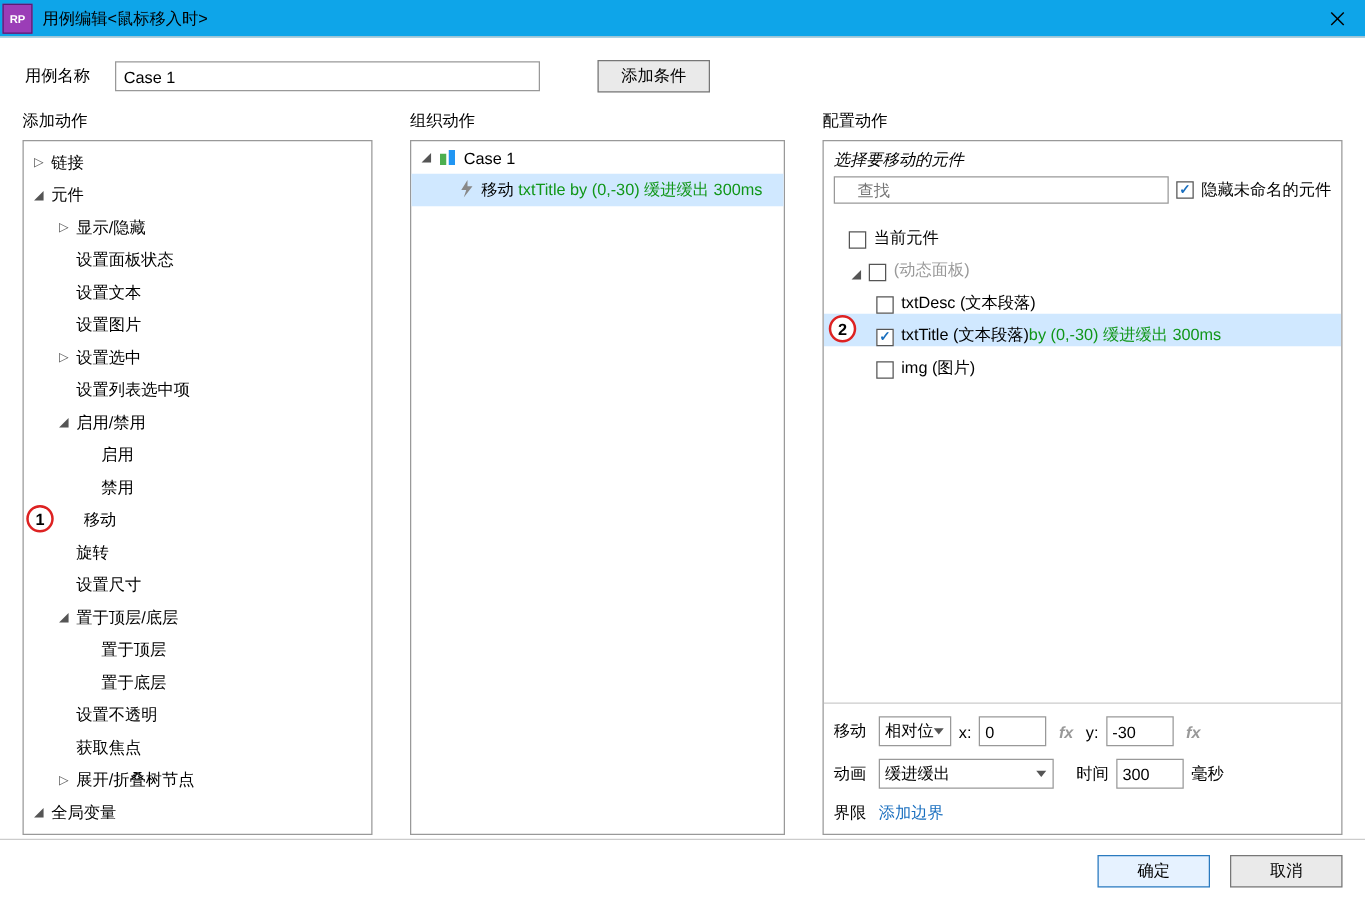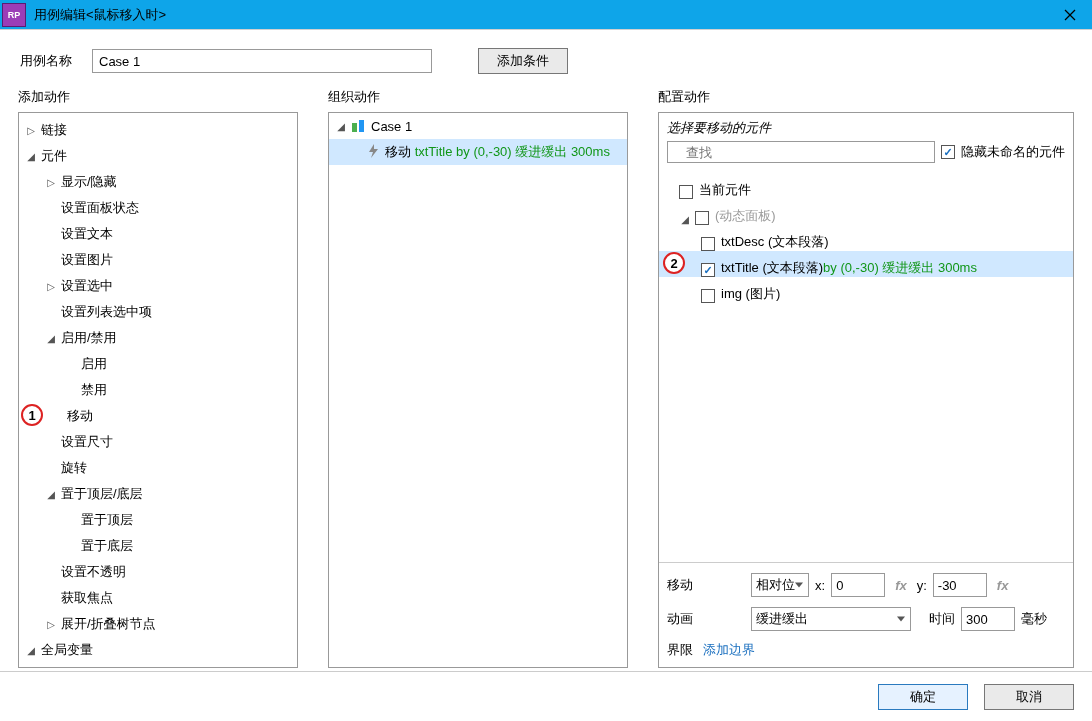--- a/index.html
+++ b/index.html
@@ -41,21 +41,21 @@
 .chk { width: 14px; height: 14px; border: 1px solid #555; display: inline-flex; align-items: center; justify-content: center; background: #fff; font-size: 11px; line-height: 1; }
 .chk.checked::after { content: "✓"; color: #1a6fbf; font-weight: bold; }
 .widget-tree { flex: 1; border: 0; padding: 4px 0; position: relative; overflow: auto; }
 .widget-row { height: 26px; display: flex; align-items: flex-end; padding-left: 10px; white-space: nowrap; cursor: pointer; }
 .widget-row.sel { background: #d0e8ff; }
 .widget-row .chk { margin-right: 6px; }
 .callout { position: absolute; width: 22px; height: 22px; border-radius: 50%; border: 2px solid #d22; color: #000; font-weight: bold; display: flex; align-items: center; justify-content: center; font-size: 13px; background: #fff; z-index: 5; pointer-events: none; }
 .config-rows { border-top: 1px solid #ccc; padding: 10px 8px 8px 8px; display: flex; flex-direction: column; gap: 10px; position: relative; }
 .cfg-row { display: flex; align-items: center; gap: 6px; }
 .cfg-row label { min-width: 30px; }
-.select { height: 24px; border: 1px solid #999; background: #fff; padding: 0 4px; display: inline-flex; align-items: center; position: relative; margin-left: 48px; }
+.select { height: 24px; border: 1px solid #999; background: #fff; padding: 0 4px; display: inline-flex; align-items: center; position: relative; }
 .select::after { content: ""; position: absolute; right: 5px; top: 50%; width: 0; height: 0; border-left: 4px solid transparent; border-right: 4px solid transparent; border-top: 5px solid #555; transform: translateY(-50%); }
 .numin { height: 24px; width: 54px; border: 1px solid #999; padding: 0 4px; }
 .fx { font-style: italic; color: #999; font-weight: bold; padding: 0 4px; cursor: pointer; }
 .link { color: #1a6fbf; cursor: pointer; }
 .footer { position: absolute; bottom: 0; right: 0; left: 0; height: 50px; border-top: 1px solid #ccc; display: flex; align-items: center; justify-content: flex-end; padding-right: 18px; gap: 16px; background: #fff; }
 .footer .btn { width: 90px; }
 </style>
 </head>
 <body>
 
@@ -139,26 +139,26 @@
             <span>禁用</span>
           </div>
           <div class="tree-item" style="position: relative;">
             <span class="spacer" style="width: 20px;"></span>
             <span class="toggle"></span>
             <span style="margin-left: 6px;">移动</span>
           </div>
           <div class="tree-item">
             <span class="spacer" style="width: 20px;"></span>
             <span class="toggle"></span>
+            <span>旋转</span>
+          </div>
+          <div class="tree-item">
+            <span class="spacer" style="width: 20px;"></span>
+            <span class="toggle"></span>
             <span>设置尺寸</span>
-          </div>
-          <div class="tree-item">
-            <span class="spacer" style="width: 20px;"></span>
-            <span class="toggle"></span>
-            <span>旋转</span>
           </div>
           <div class="tree-item">
             <span class="spacer" style="width: 20px;"></span>
             <span class="toggle">◢</span>
             <span>置于顶层/底层</span>
           </div>
           <div class="tree-item">
             <span class="spacer" style="width: 40px;"></span>
             <span class="toggle"></span>
             <span>置于顶层</span>
@@ -271,21 +271,21 @@
             <span>x:</span>
             <input class="numin" value="0" style="">
             <span class="fx">fx</span>
             <span>y:</span>
             <input class="numin" value="-30" style="">
             <span class="fx">fx</span>
           </div>
 
           <div class="cfg-row">
             <label>动画</label>
-            <span class="select" style="width:160px">
+            <span class="select" style="width:140px">
                 <span>缓进缓出</span>
               </span>
             <span style="width:6px"></span>
             <span>时间</span>
             <input class="numin" value="300" style="">
             <span>毫秒</span>
           </div>
 
           <div class="cfg-row">
             <label>界限</label>

